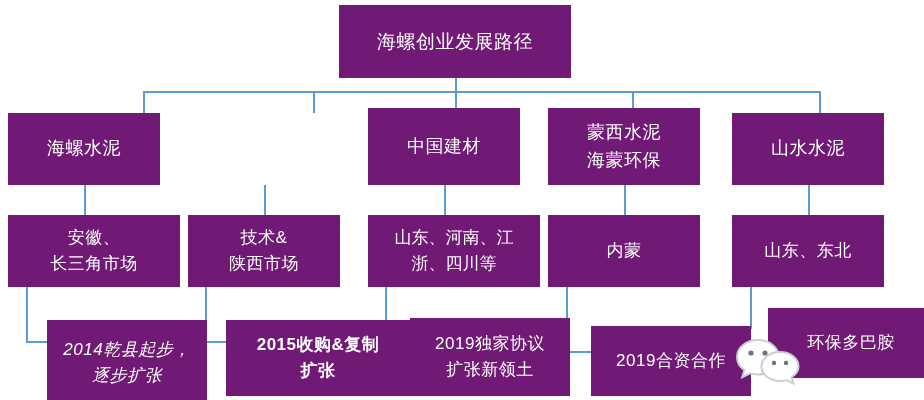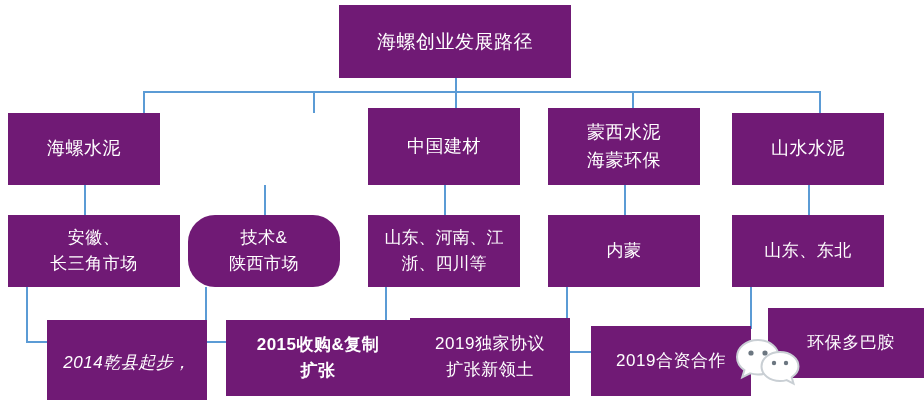--- a/index.html
+++ b/index.html
@@ -106,37 +106,38 @@
   </div>
   <div class="node n-l2" style="left:548px; top:108px; width:152px; height:77px;">
     <span class="ln">蒙西水泥</span>
     <span class="ln">海蒙环保</span>
   </div>
 
   <div class="node n-l3" style="left:8px; top:215px; width:172px; height:72px;">
     <span class="ln">安徽、</span>
     <span class="ln">长三角市场</span>
   </div>
-  <div class="node n-l3" style="left:188px; top:215px; width:152px; height:72px;border-radius:27px;">
+  <div class="node n-l3" style="left:188px; top:215px; width:152px; height:72px;">
     <span class="ln">技术&amp;</span>
     <span class="ln">陕西市场</span>
   </div>
-  <div class="node n-l3 n-wide" style="left:368px; top:215px; width:152px; height:72px;">
+  <div class="node n-l3 n-wide" style="left:368px; top:215px; width:172px; height:72px;">
     <span class="ln">山东、河南、江</span>
     <span class="ln">浙、四川等</span>
   </div>
   <div class="node n-l3" style="left:548px; top:215px; width:152px; height:72px;">
     <span class="ln">内蒙</span>
   </div>
   <div class="node n-l3" style="left:732px; top:215px; width:152px; height:72px;">
     <span class="ln">山东、东北</span>
   </div>
 
   <div class="node n-l4" style="left:47px; top:320px; width:160px; height:86px;font-style:italic;">
     <span class="ln">2014乾县起步，</span>
+    <span class="ln">逐步扩张</span>
   </div>
   <div class="node n-l4" style="left:226px; top:320px; width:184px; height:76px;font-weight:bold;">
     <span class="ln">2015收购&amp;复制</span>
     <span class="ln">扩张</span>
   </div>
   <div class="node n-l4" style="left:410px; top:318px; width:160px; height:78px;">
     <span class="ln">2019独家协议</span>
     <span class="ln">扩张新领土</span>
   </div>
   <div class="node n-l4" style="left:591px; top:326px; width:160px; height:70px;">

